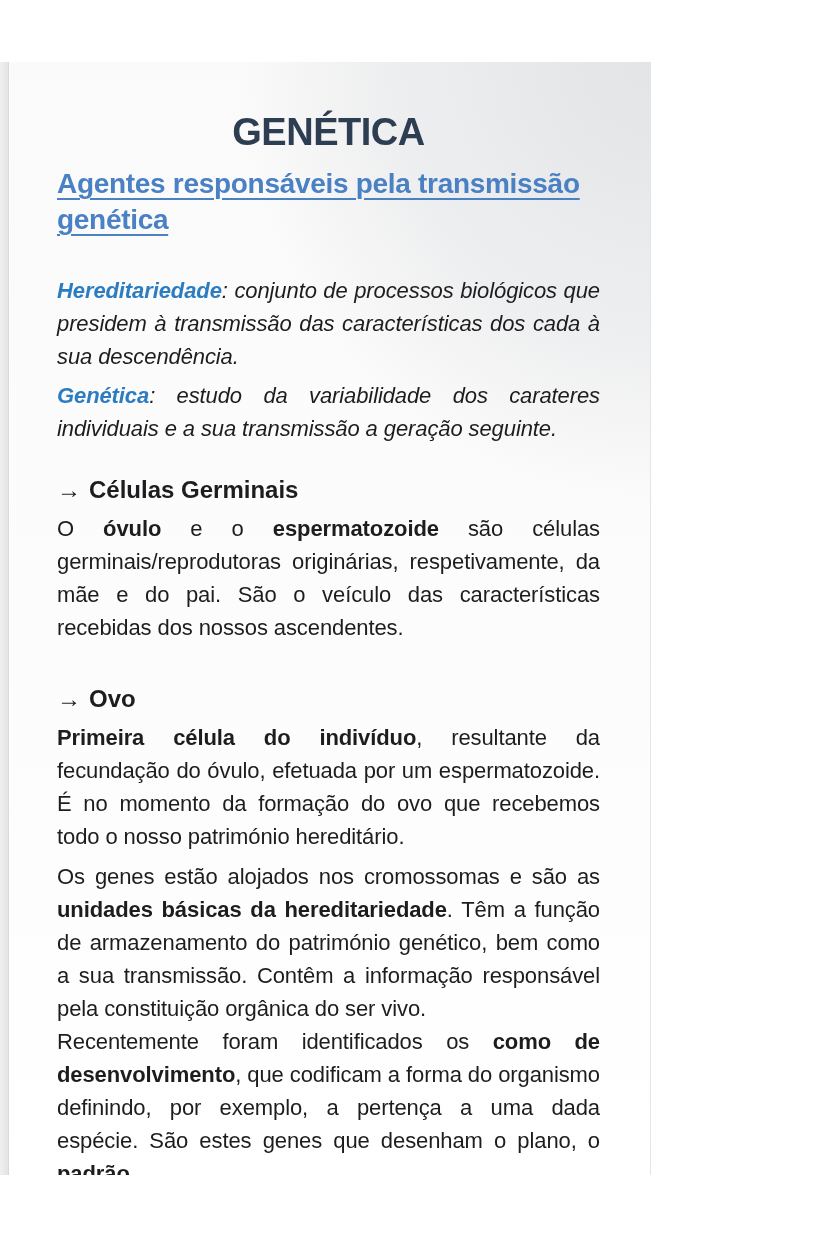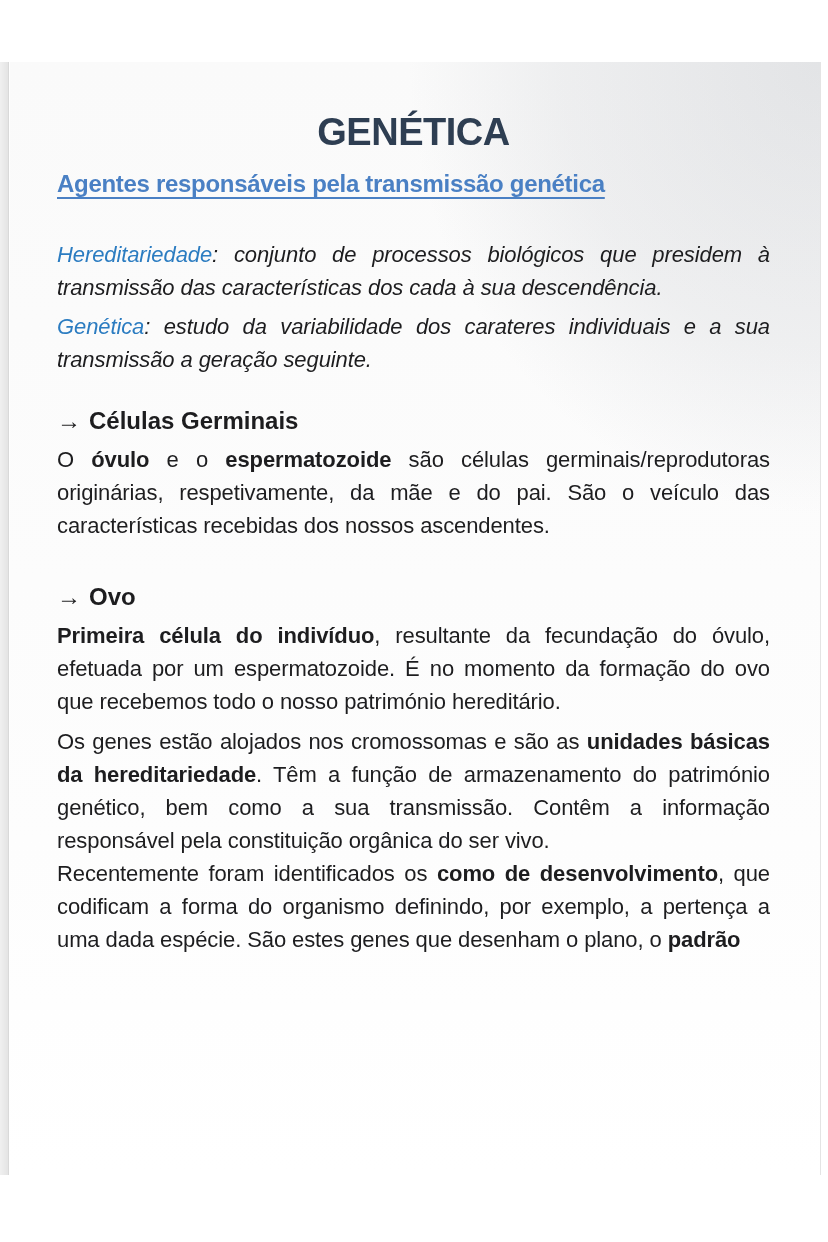--- a/index.html
+++ b/index.html
@@ -15,21 +15,21 @@
     position: absolute;
     left: 0; top: 62px;
     width: 9px; height: 1113px;
     background: linear-gradient(to right, #f0f0f0, #e4e4e4);
     border-right: 1px solid #d9d9d9;
   }
   
   .page {
     position: absolute;
     left: 10px; top: 62px;
-    width: 811px; height: 1113px;
+    width: 641px; height: 1113px;
     background: linear-gradient(#fafafa, #fdfdfd 70%, #ffffff);
     border-right: 1px solid #e4e4e4;
     padding: 48px 50px 0 47px;
     overflow: hidden;
   }
   
   .page::before {
     content: "";
     position: absolute;
     top: 0; right: 0;
@@ -45,21 +45,21 @@
   h1.doc-title {
     text-align: center;
     font-size: 38px;
     line-height: 44px;
     font-weight: bold;
     letter-spacing: -0.5px;
     color: var(--title-color, #2e3e52);
   }
   h2.main-heading {
     margin-top: 12px;
-    font-size: 24px;
+    font-size: 28px;
     line-height: 36px;
     font-weight: bold;
     letter-spacing: -0.3px;
     color: var(--heading-color, #4a80c4);
     text-decoration: underline;
     text-decoration-thickness: 2px;
     text-underline-offset: 5px;
   }
   p.body-text {
     font-size: 22px;
@@ -68,21 +68,21 @@
     text-align: justify;
     letter-spacing: -0.1px;
   }
   p.intro {
     font-style: italic;
     margin-top: 6px;
   }
   p.intro.first { margin-top: 36px; }
   .lead {
     color: var(--lead-color, #2b7cc1);
-    font-weight: normal;
+    font-weight: bold;
   }
   .section h3 {
     margin-top: 40px;
     font-size: 24px;
     line-height: 30px;
     font-weight: bold;
     color: var(--body-color, #1d1d1f);
   }
   .section.first h3 { margin-top: 30px; }
   .arrow {

